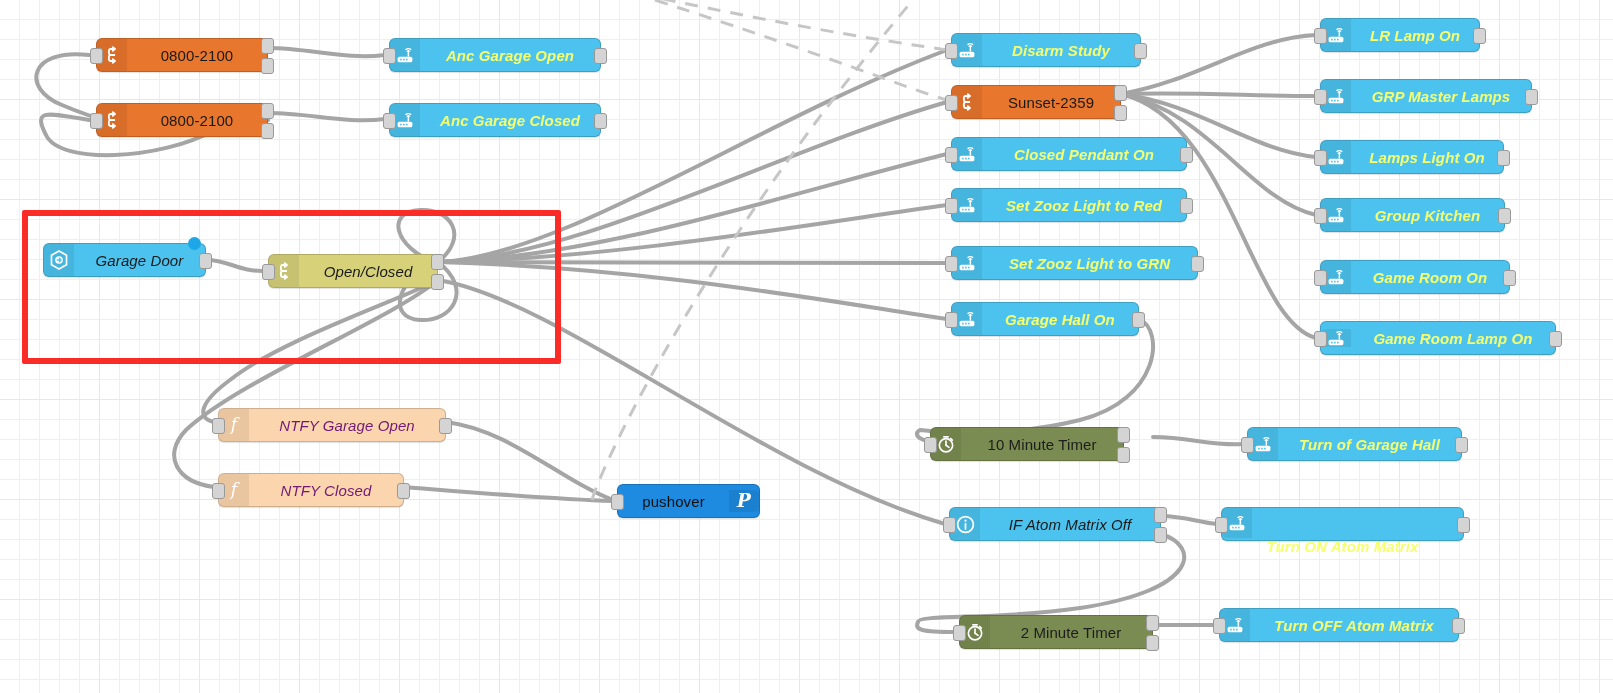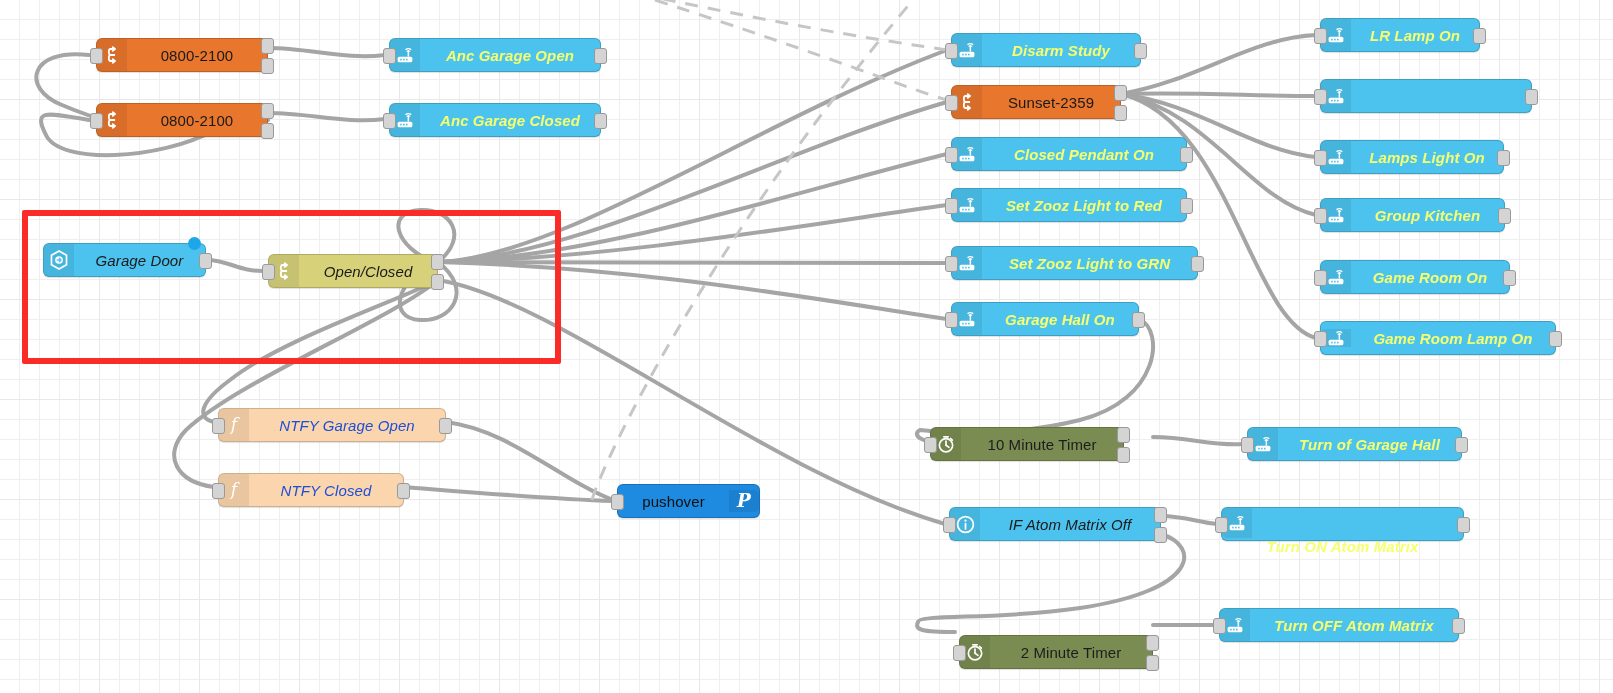--- a/index.html
+++ b/index.html
@@ -66,21 +66,21 @@
     letter-spacing: 0.1px;
   }
   
   .n-blue       { background: #4cc3ee; }
   .n-blue .label{ color: #f6ff6e; font-style: italic; font-weight: 600; }
   .n-orange     { background: #e8762d; }
   .n-orange .label { color: #1a1a1a; font-style: normal; }
   .n-olive      { background: #d7d17a; }
   .n-olive .label { color: #1a1a1a; font-style: italic; }
   .n-peach      { background: #fbd5ad; }
-  .n-peach .label { color: #1d4ed8; font-style: italic; }
+  .n-peach .label { color: #701a75; font-style: italic; }
   .n-green      { background: #7a8c51; }
   .n-green .label { color: #1d1d1d; font-style: normal; }
   .n-deepblue   { background: #1e8ae0; }
   .n-deepblue .label { color: #101010; font-style: normal; }
   .n-hablue     { background: #4cc3ee; }
   .n-hablue .label { color: #1a1a1a; font-style: italic; }
 
   
   .port {
     position: absolute;
@@ -452,21 +452,21 @@
             <g fill="none" stroke="#ffffff" stroke-width="1.7" stroke-linecap="round">
               <path d="M13.2 4.2 a5 5 0 0 1 5.8 0"></path>
               <path d="M14.6 6.4 a2.8 2.8 0 0 1 3 0"></path>
             </g>
           </svg>
         </div>
         <div class="label">Turn ON Atom Matrix</div>
         <div class="port in"></div>
         <div class="port out"></div>
       </div>
-      <div class="node n-green" style="left: 959px; top: 615px; width: 194px; margin-top: 20px;">
+      <div class="node n-green" style="left: 959px; top: 615px; width: 194px;">
         <div class="icon-box">
           <svg class="glyph" width="20" height="20" viewBox="0 0 24 24" fill="none" stroke="#ffffff" stroke-width="2">
             <circle cx="12" cy="13.5" r="8"></circle>
             <path d="M12 13.5 L12 8.6" stroke-linecap="round"></path>
             <path d="M12 13.5 L15.6 16" stroke-linecap="round"></path>
             <path d="M9.4 3.4 h5.2" stroke-linecap="round"></path>
             <path d="M17.6 5.4 L19.6 7.4" stroke-linecap="round"></path>
           </svg>
         </div>
         <div class="label">2 Minute Timer</div>
@@ -517,20 +517,21 @@
             <rect x="6" y="15.6" width="2" height="2" fill="#4cc3ee"></rect>
             <rect x="9.6" y="15.6" width="2" height="2" fill="#4cc3ee"></rect>
             <rect x="13.2" y="15.6" width="2" height="2" fill="#4cc3ee"></rect>
             <rect x="15.2" y="5" width="1.8" height="8"></rect>
             <g fill="none" stroke="#ffffff" stroke-width="1.7" stroke-linecap="round">
               <path d="M13.2 4.2 a5 5 0 0 1 5.8 0"></path>
               <path d="M14.6 6.4 a2.8 2.8 0 0 1 3 0"></path>
             </g>
           </svg>
         </div>
+        <div class="label">GRP Master Lamps</div>
         <div class="port in"></div>
         <div class="port out"></div>
       </div>
       <div class="node n-blue" style="left: 1320px; top: 140px; width: 184px;">
         <div class="icon-box">
           <svg class="glyph" width="20" height="18" viewBox="0 0 24 22" fill="#ffffff">
             <path d="M5 13 h14 a2 2 0 0 1 2 2 v3 a2 2 0 0 1 -2 2 h-14 a2 2 0 0 1 -2 -2 v-3 a2 2 0 0 1 2 -2 z"></path>
             <rect x="6" y="15.6" width="2" height="2" fill="#4cc3ee"></rect>
             <rect x="9.6" y="15.6" width="2" height="2" fill="#4cc3ee"></rect>
             <rect x="13.2" y="15.6" width="2" height="2" fill="#4cc3ee"></rect>

